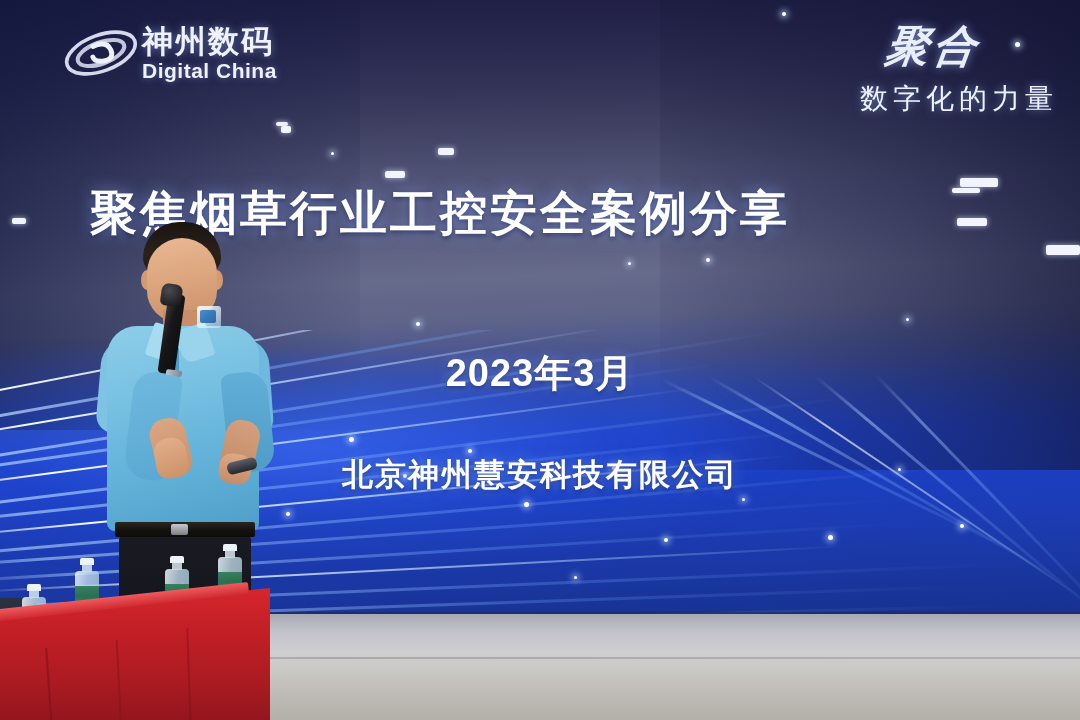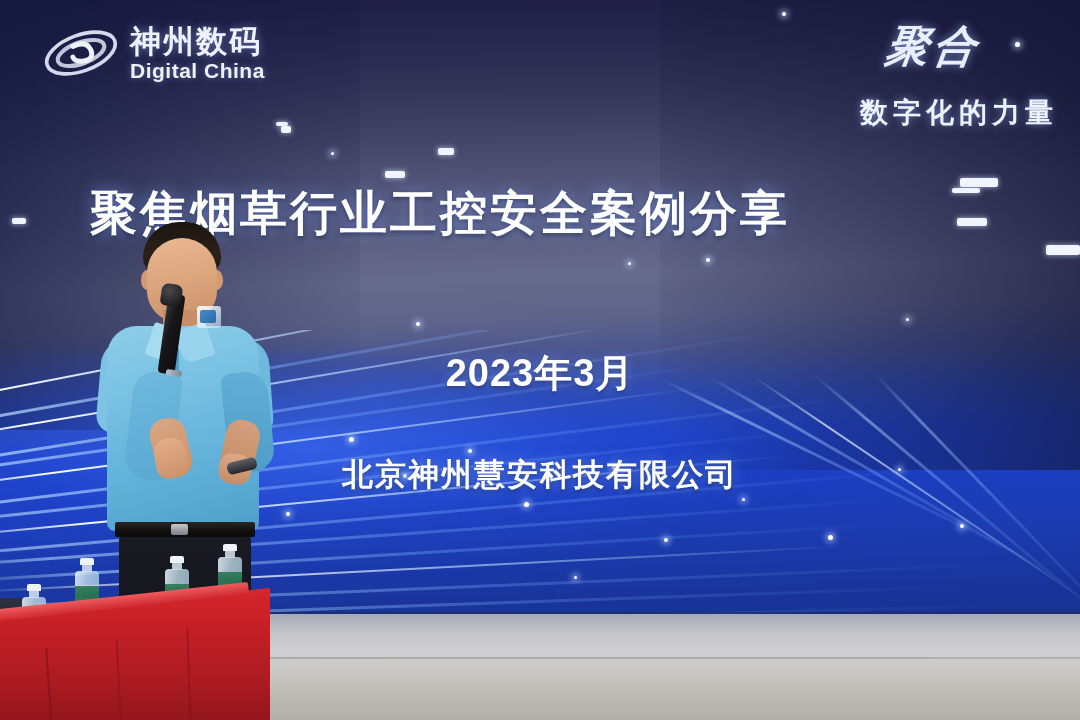--- a/index.html
+++ b/index.html
@@ -137,24 +137,23 @@
     font-size: 31px;
     font-weight: bold;
     letter-spacing: 2px;
     color: #ffffff;
     text-shadow: 0 0 14px rgba(110,150,240,.75), 0 2px 5px rgba(10,12,40,.55);
   }
 
   
   .logo-left {
     position: absolute;
-    left: 40px; top: 22px;
+    left: 60px; top: 22px;
     display: flex;
     align-items: center;
-    gap: 8px;
   }
   .logo-mark { width: 82px; height: 62px; }
   .logo-text-wrap { display:flex; flex-direction:column; line-height:1; }
   .logo-cn {
     font-size: 31px;
     font-weight: bold;
     color: #f0f2fb;
     letter-spacing: 2px;
     text-shadow: 0 0 8px rgba(140,170,240,.6);
   }
@@ -179,24 +178,24 @@
     font-style: italic;
     color: #e9eefb;
     letter-spacing: 4px;
     text-shadow: 0 0 10px rgba(150,180,245,.7);
     transform: skewX(-7deg);
     display: inline-block;
     padding-right: 78px;
   }
   .logo-right-sub {
     font-size: 28px;
-    font-weight: bold;
+    font-weight: normal;
     color: #eef2fd;
     letter-spacing: 5px;
-    margin-top: 18px;
+    margin-top: 4px;
     text-shadow: 0 0 9px rgba(140,175,245,.65);
   }
 
   
   .floor {
     position: absolute;
     left: 0; top: 614px;
     width: 1080px; height: 106px;
     background: linear-gradient(180deg, #a8a9b4 0%, #c2c2c8 16%, #cfcfd2 36%, #c9c7c4 56%, #bdb9b3 78%, #b3afa9 100%);
   }

